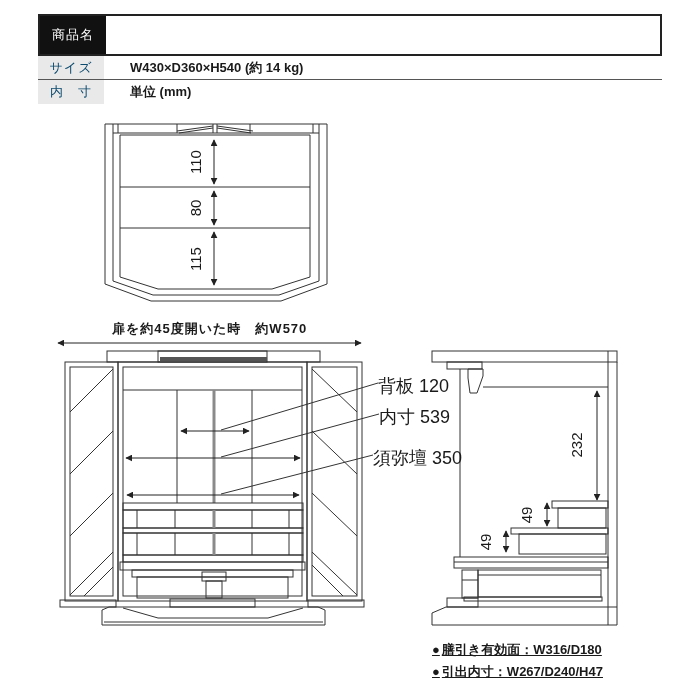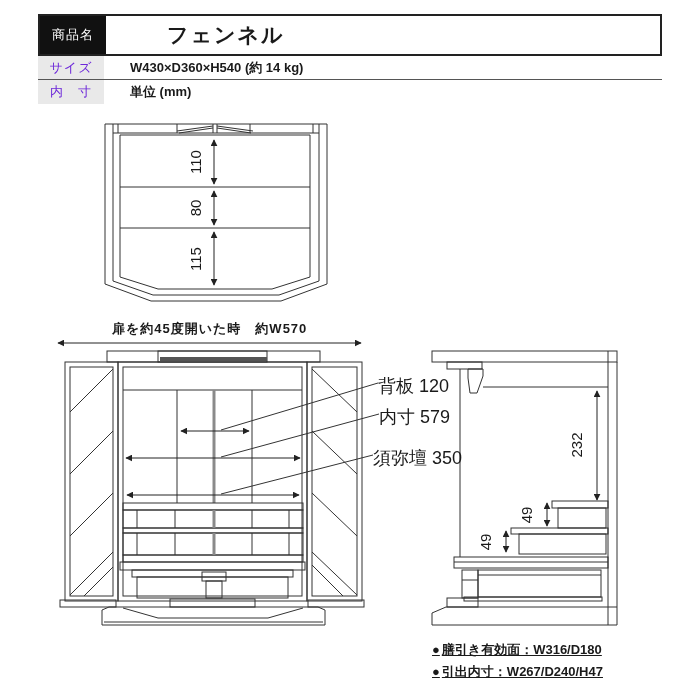--- a/index.html
+++ b/index.html
@@ -19,21 +19,21 @@
     font-size:13px;letter-spacing:1px;box-sizing:border-box;
   }
   .spec-row .cell-value{
     flex:1;display:flex;align-items:center;padding-left:17px;box-sizing:border-box;
   }
   .row-1{height:42px;border:2px solid #222;gap:44px;}
   .row-1 .cell-label{background:#111;color:#fff;}
   .row-1 .cell-value{font-size:21px;font-weight:bold;letter-spacing:2px;}
   .row-2,.row-3{height:24px;}
   .row-2{border-bottom:1px solid #555;}
-  .row-2 .cell-label,.row-3 .cell-label{background:#e9e9e9;color:#6d28d9;}
+  .row-2 .cell-label,.row-3 .cell-label{background:#e9e9e9;color:#0c4a6e;}
   .row-2 .cell-value,.row-3 .cell-value{font-size:13px;font-weight:600;padding-left:26px;}
 
   
   .note{font-size:13px;font-weight:600;white-space:nowrap;}
   .door-note{left:112px;top:320px;letter-spacing:1px;}
   .leader-label{font-size:18px;font-weight:400;white-space:nowrap;}
   .lbl-backboard{left:378px;top:374px;}
   .lbl-innerwidth{left:379px;top:405px;}
   .lbl-shumidan{left:373px;top:446px;}
 
@@ -171,36 +171,35 @@
     <rect class="ln" x="464" y="597" width="138" height="4"></rect>
     <rect class="ln" x="447" y="598" width="31" height="9"></rect>
     <path class="ln" d="M432,625 V613 L446,607 H617 V625 Z"></path>
     <path class="ln" d="M608,607 V625"></path>
   </g>
 </svg>
 
 <div class="spec-table abs">
   <div class="spec-row row-1">
     <div class="cell-label">商品名</div>
-    <div class="cell-value">フェンネル</div>
   </div>
   <div class="spec-row row-2">
     <div class="cell-label">サイズ</div>
     <div class="cell-value">W430×D360×H540 (約 14 kg)</div>
   </div>
   <div class="spec-row row-3">
     <div class="cell-label">内　寸</div>
     <div class="cell-value">単位 (mm)</div>
   </div>
 </div>
 
 <div class="note door-note abs">扉を約45度開いた時　約W570</div>
 
 <div class="leader-label lbl-backboard abs">背板 120</div>
-<div class="leader-label lbl-innerwidth abs">内寸 579</div>
+<div class="leader-label lbl-innerwidth abs">内寸 539</div>
 <div class="leader-label lbl-shumidan abs">須弥壇 350</div>
 
 <div class="footnotes abs">
   <div class="footnote">
     <span class="bullet">●</span><span>膳引き有効面：W316/D180</span>
   </div>
   <div class="footnote">
     <span class="bullet">●</span><span>引出内寸：W267/D240/H47</span>
   </div>
 </div>

